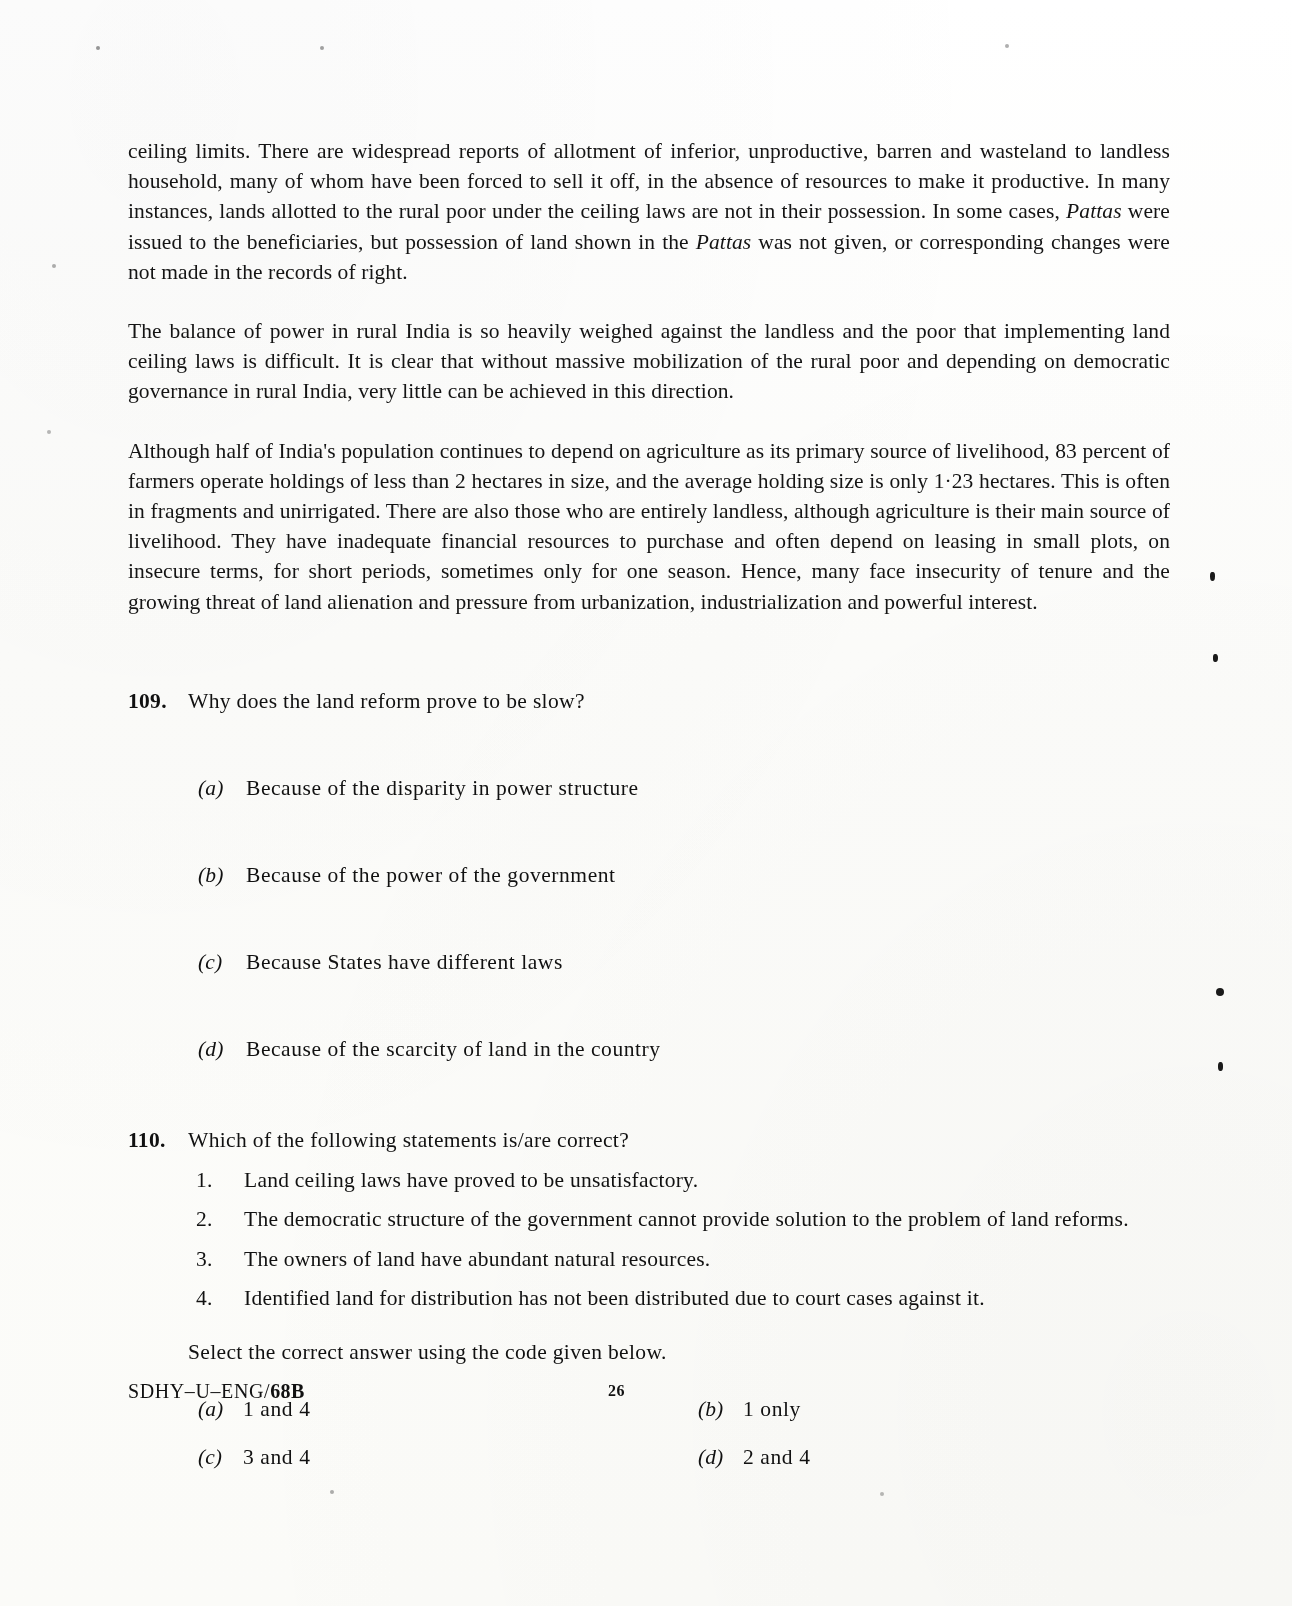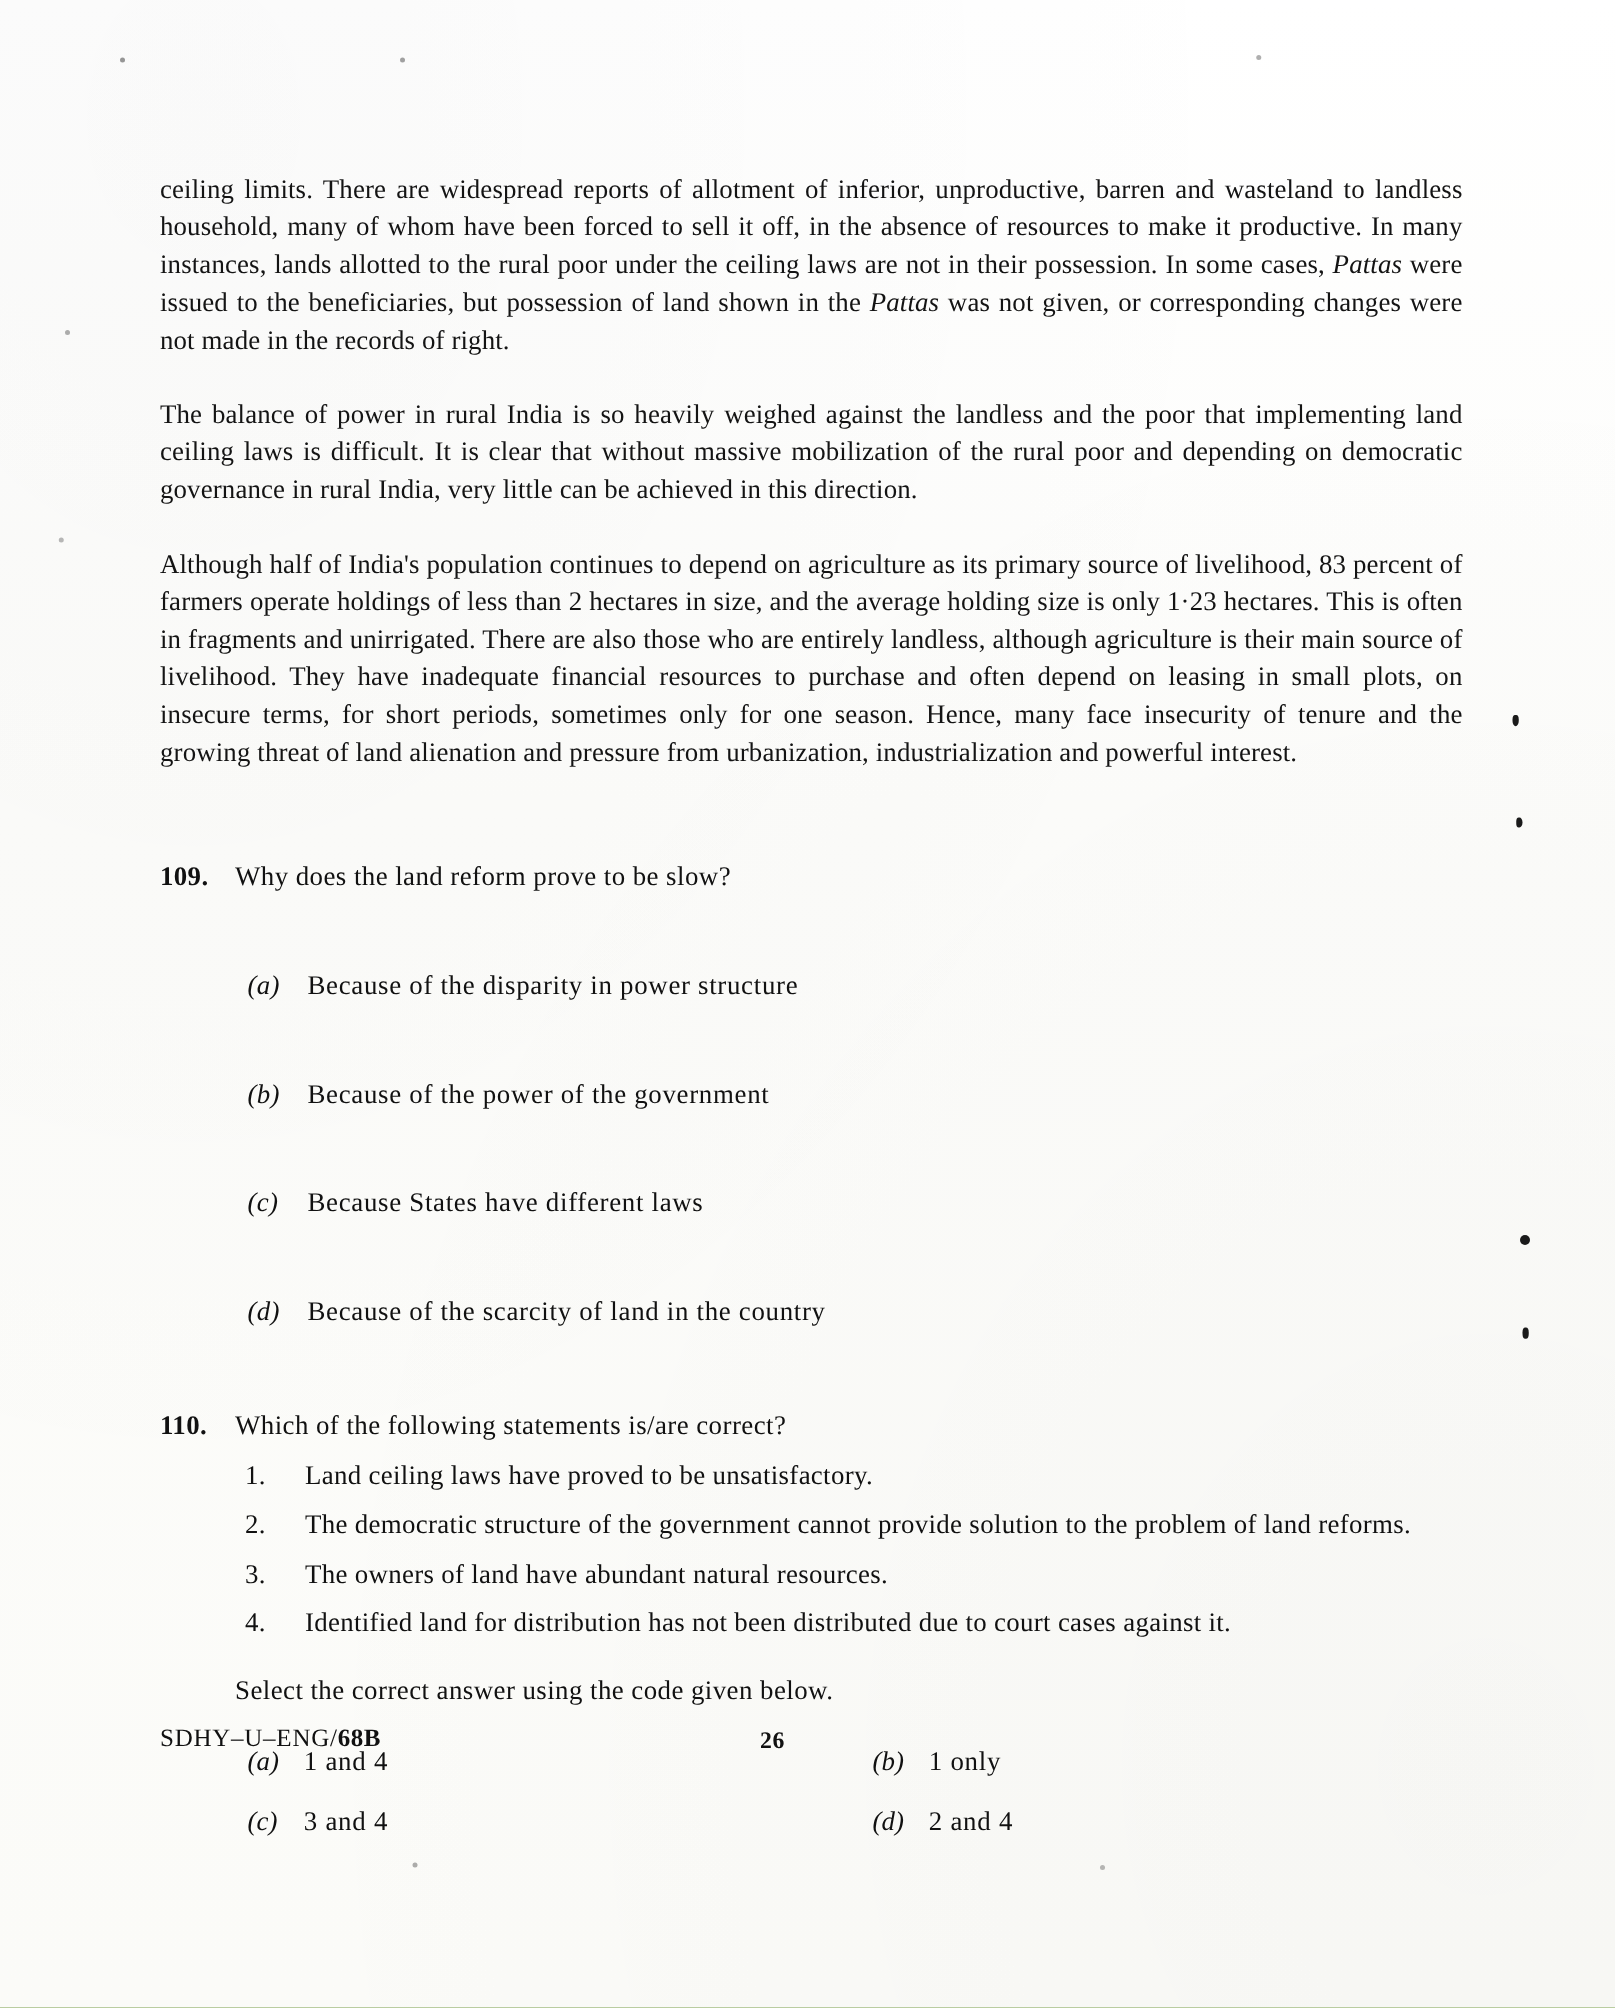--- a/index.html
+++ b/index.html
@@ -5,21 +5,21 @@
 <style>
   html, body {
     margin: 0;
     padding: 0;
     background: #ffffff;
   }
   .page {
     position: relative;
     width: 1292px;
     height: 1606px;
-    background: #4d7c0f;
+    background: #14b8a6;
     overflow: hidden;
     font-family: "Liberation Serif", "DejaVu Serif", serif;
     color: #111111;
   }
   
   .paper-tint {
     position: absolute;
     inset: 0;
     background:
       radial-gradient(ellipse at 12% 6%, rgba(0,0,0,0.018), rgba(0,0,0,0) 55%),
@@ -151,21 +151,21 @@
     top: 0;
     letter-spacing: 0.6px;
     font-family: "Liberation Serif", "DejaVu Serif", serif;
   }
   .footer-code .code-bold { font-weight: bold; letter-spacing: 0.4px; }
   .footer-page {
     position: absolute;
     left: 480px;
     top: 2px;
     font-weight: bold;
-    font-size: 19px;
+    font-size: 16px;
     letter-spacing: 0.5px;
   }
 
   
   .speck {
     position: absolute;
     background: #1a1a1a;
     border-radius: 50%;
     pointer-events: none;
   }

